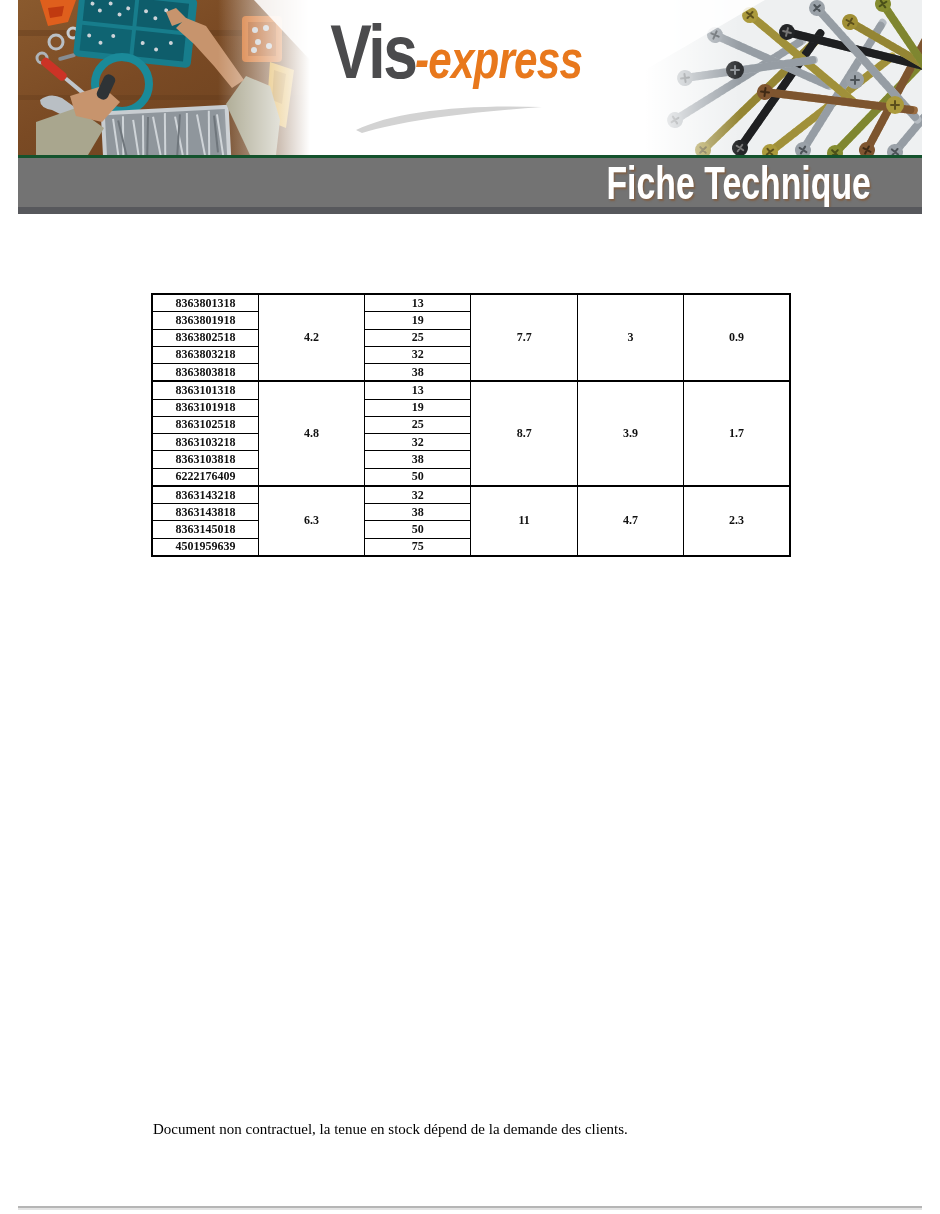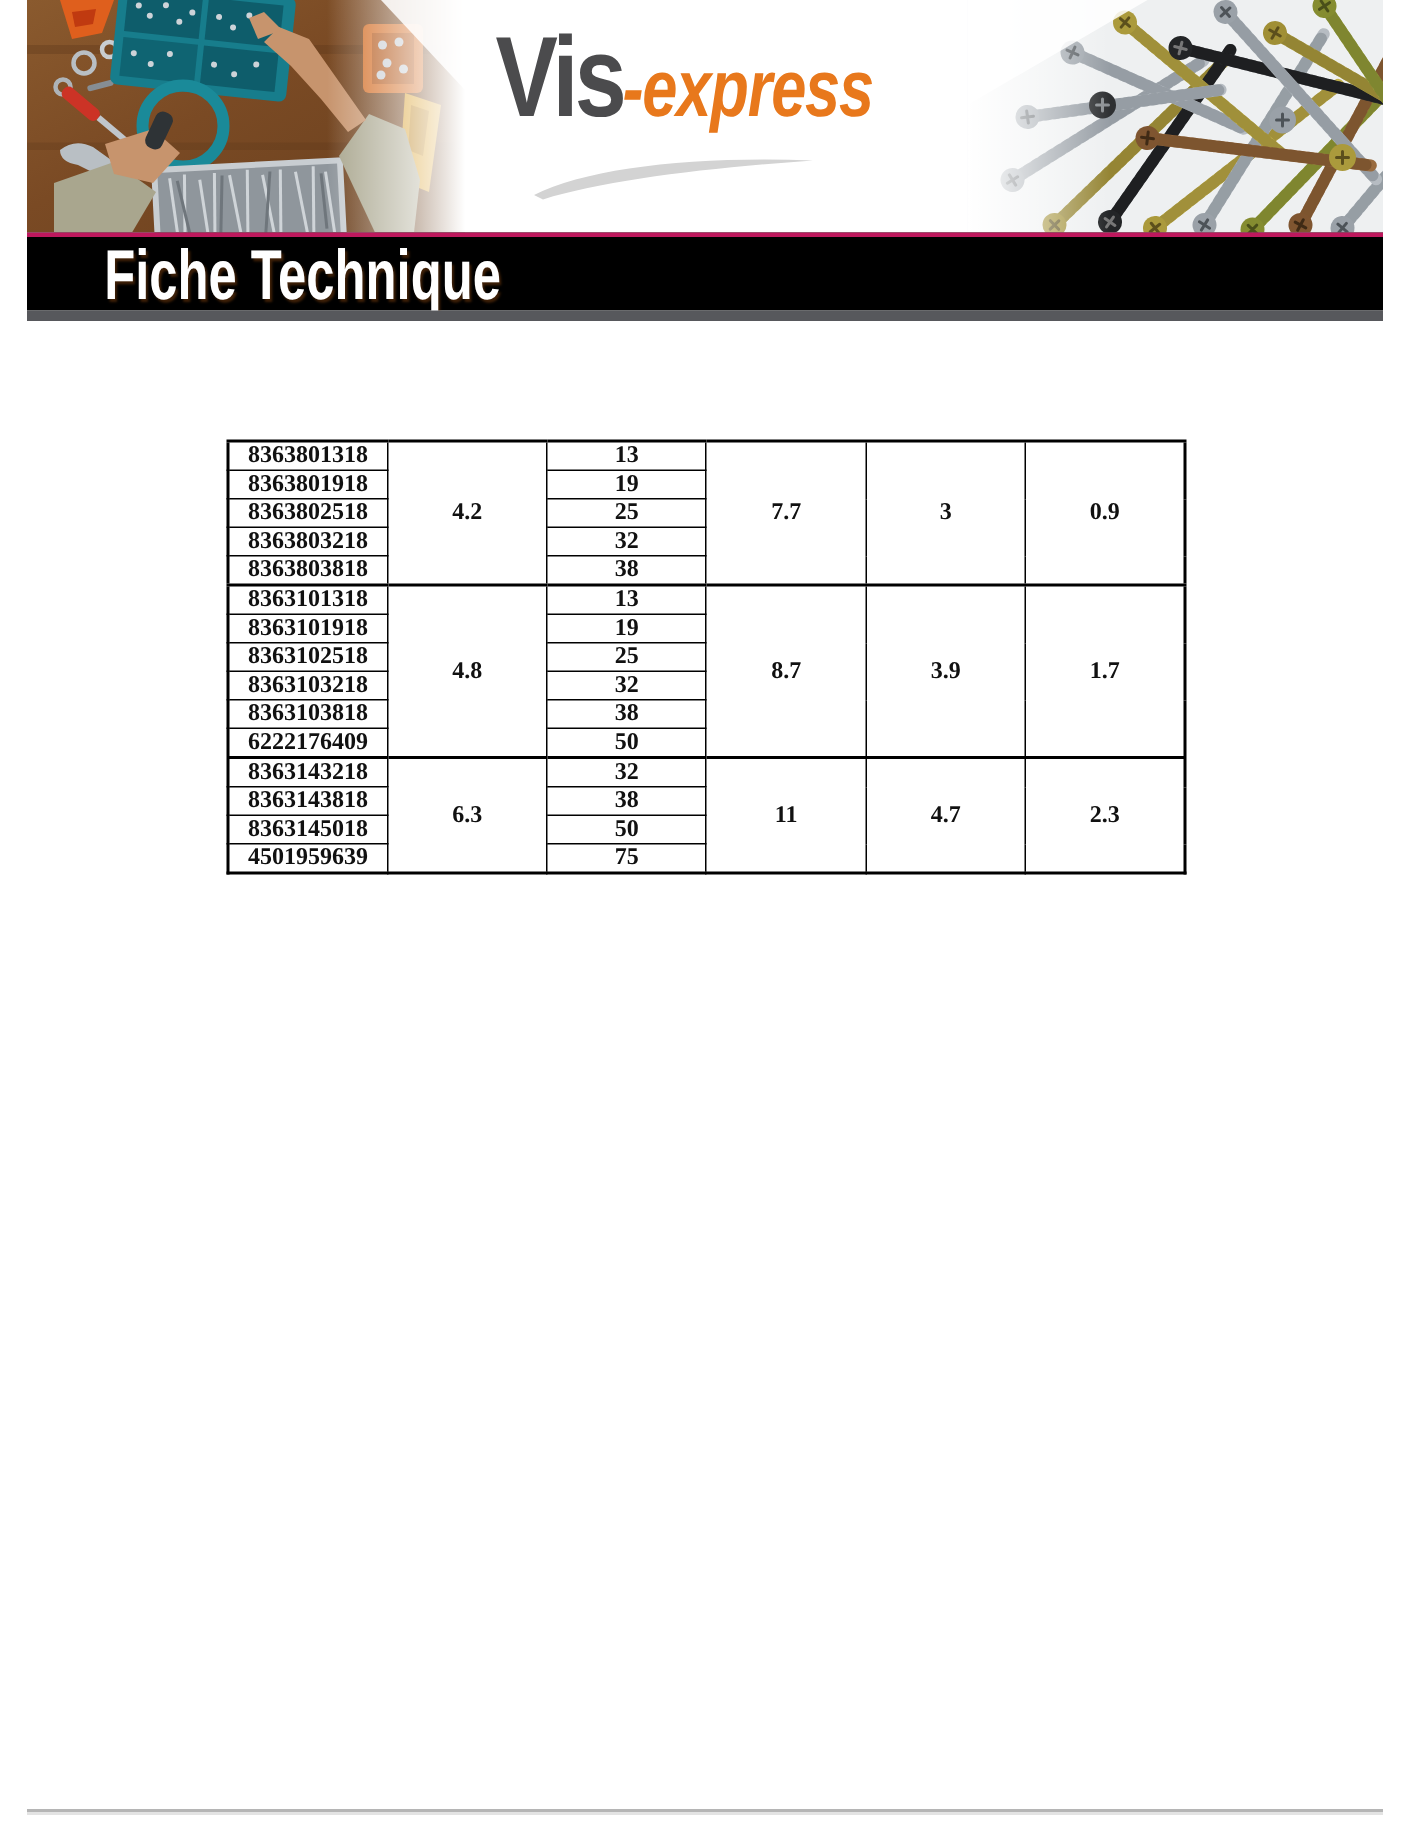--- a/index.html
+++ b/index.html
@@ -19,36 +19,36 @@
     font-weight:bold;font-size:76px;line-height:1;color:#4b4b4d;
     letter-spacing:-3px;transform:scaleX(.82);transform-origin:center;}
   .logo-express{display:inline-block;font-family:"Liberation Sans",sans-serif;
     font-weight:bold;font-style:italic;font-size:54px;line-height:1;color:#e8781c;
     letter-spacing:-1px;transform:scaleX(.78);transform-origin:left bottom;
     margin-left:-10px;vertical-align:baseline;}
   .swoosh{position:absolute;left:50%;margin-left:-118px;top:86px;}
 
   
   .banner{position:absolute;left:18px;top:155px;width:904px;height:49px;
-    background:#000000;border-top:3px solid #be185d;
-    display:flex;align-items:center;justify-content:flex-start;}
+    background:#737373;border-top:3px solid #14532d;
+    display:flex;align-items:center;justify-content:flex-end;}
   .banner-text{display:inline-block;font-family:"Liberation Sans",sans-serif;
     font-weight:bold;font-size:47px;line-height:1;color:#ffffff;
     letter-spacing:0px;transform:scaleX(.72);transform-origin:center;
     text-shadow:2px 2px 2px rgba(140,70,15,.45);}
   .banner-underbar{position:absolute;left:18px;top:207px;width:904px;height:7px;
     background:#57585c;}
 
   
   table.spec{position:absolute;left:151px;top:293px;width:640px;height:264px;
     border-collapse:collapse;table-layout:fixed;
     border:2px solid #000;}
   table.spec td{border:1px solid #000;text-align:center;vertical-align:middle;
     padding:0;font-family:"Liberation Serif",serif;font-weight:bold;
-    font-size:16px;color:#111;}
+    font-size:12px;color:#111;}
   table.spec tr.group-start td{border-top-width:2px;}
 
   
   .footer-note{position:absolute;left:153px;top:1121px;margin:0;
     font-family:"Liberation Serif",serif;font-size:15px;color:#000;}
   .bottom-rule{position:absolute;left:18px;top:1206px;width:904px;height:2px;
     background:#b5b5b5;box-shadow:0 2px 0 #e3e3e3;}
 </style>
 </head>
 <body>
@@ -372,14 +372,15 @@
           <td>8363145018</td>
           <td>50</td>
         </tr>
         <tr>
           <td>4501959639</td>
           <td>75</td>
         </tr>
       </tbody>
   </table>
 
+  <p class="footer-note">Document non contractuel, la tenue en stock dépend de la demande des clients.</p>
   <div class="bottom-rule"></div>
 </div>
 
 </body></html>

